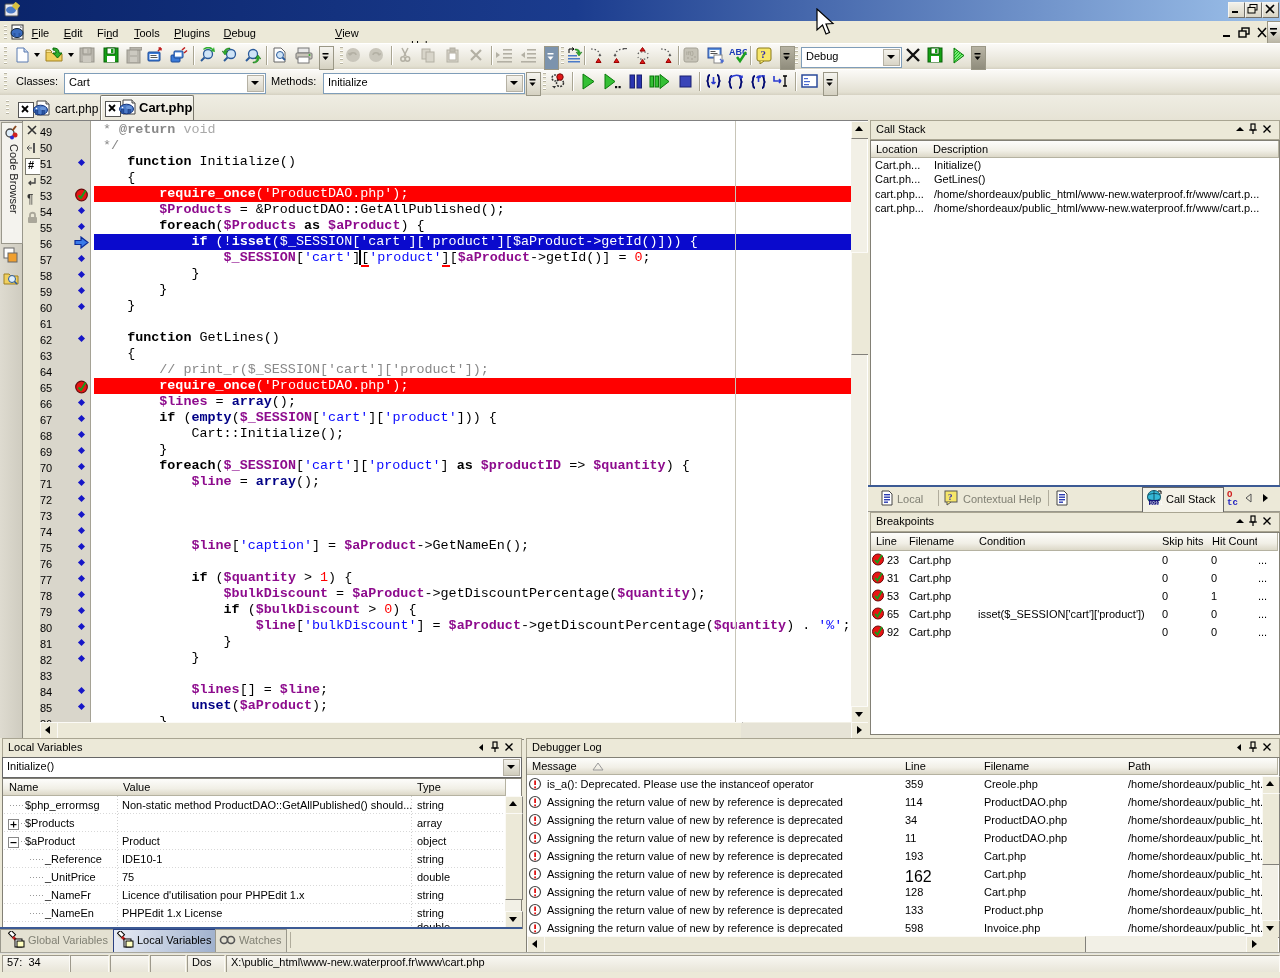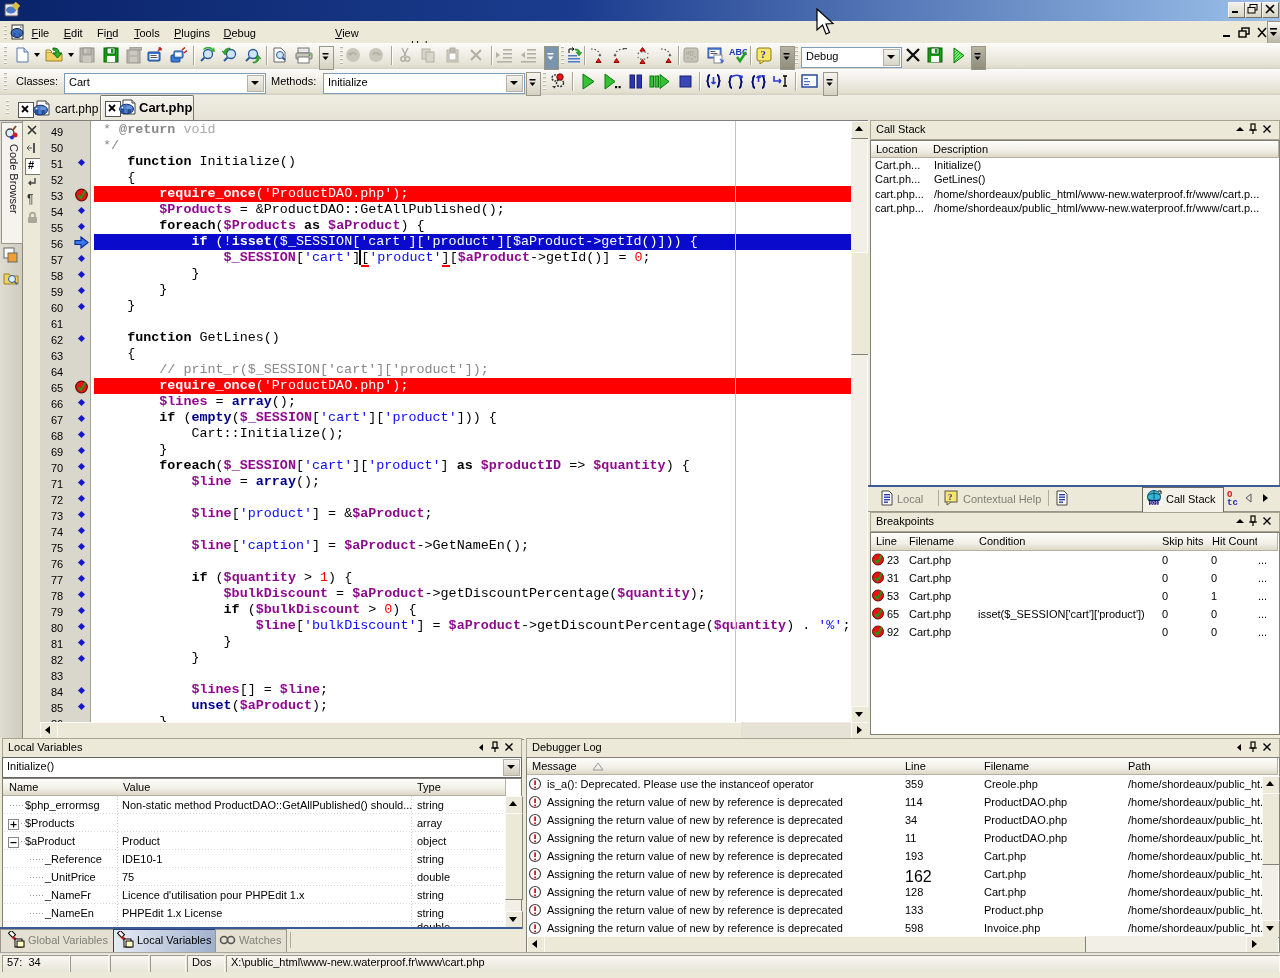--- a/index.html
+++ b/index.html
@@ -11,21 +11,21 @@
 .carr{position:absolute;right:1px;top:1px;bottom:1px;width:15px;background:linear-gradient(#f4f2ec,#d8d4c6);border:1px solid #b5b1a4}
 .carr:after{content:"";position:absolute;left:3px;top:5px;border:4px solid transparent;border-top:4px solid #000}
 .hdr{background:linear-gradient(#fdfdfb 0%,#f1efe6 60%,#dcd8c8 100%);border-right:1px solid #b5b2a1;border-bottom:1px solid #b5b2a1}
 .ptitle{background:#ece9d8;border:1px solid #a9a592;color:#000}
 .scroll{background:#f2f0e6}
 .sthumb{background:#ece9d8;border:1px solid;border-color:#fbfaf6 #82807a #82807a #fbfaf6}
 .sbtn{background:#ece9d8;border:1px solid;border-color:#fbfaf6 #82807a #82807a #fbfaf6;position:absolute}
 .code{font-family:"Liberation Mono",monospace;font-size:13.4px;line-height:16px;white-space:pre}
 .k{font-weight:bold;color:#000}.b{font-weight:bold;color:#000085}.v{font-weight:bold;color:#8d0b8d}
 .s{color:#0909ff}.n{color:#f00}.c{color:#888}.c2{color:#a9a9a9}.w{color:#fff}
-.gn{position:absolute;left:40px;width:34px;text-align:center;font-size:11px;line-height:16px}
+.gn{position:absolute;left:40px;width:34px;text-align:left;font-size:11px;line-height:16px}
 .dot{position:absolute;left:79px;width:5px;height:5px;background:#1616c8;transform:rotate(45deg)}
 .ltab{color:#808074}
 </style></head><body>
 <div id="root">
     <div style="position:absolute;left:0px;top:0px;width:1280px;height:21px;background:linear-gradient(90deg,#0a246a,#1b3c8e 45%,#9dc1ea);"></div>
     <svg style="position:absolute;left:4px;top:2px;" width="16" height="16">
       <rect x="1" y="2" width="13" height="12" rx="1" fill="#e8e8f0" stroke="#555"></rect>
       <ellipse cx="7" cy="8" rx="5" ry="3.5" fill="#4a7ac8"></ellipse>
       <rect x="9" y="1" width="6" height="6" fill="#d8c040" transform="rotate(40 12 4)"></rect>
     </svg>
@@ -531,21 +531,20 @@
         <div class="code" style="position:absolute;left:95px;top:346px">    {</div>
         <div class="code" style="position:absolute;left:95px;top:362px">        <span class="c">// print_r($_SESSION['cart']['product']);</span></div>
         <div style="position:absolute;left:94px;top:378px;width:757px;height:16px;background:#ff0000;"></div>
         <div class="code" style="position:absolute;left:95px;top:378px"><span class="w">        <b>require_once</b>('ProductDAO.php');</span></div>
         <div class="code" style="position:absolute;left:95px;top:394px">        <span class="v">$lines</span> = <span class="b">array</span>();</div>
         <div class="code" style="position:absolute;left:95px;top:410px">        <span class="k">if</span> (<span class="b">empty</span>(<span class="v">$_SESSION</span>[<span class="s">'cart'</span>][<span class="s">'product'</span>])) {</div>
         <div class="code" style="position:absolute;left:95px;top:426px">            Cart::Initialize();</div>
         <div class="code" style="position:absolute;left:95px;top:442px">        }</div>
         <div class="code" style="position:absolute;left:95px;top:458px">        <span class="k">foreach</span>(<span class="v">$_SESSION</span>[<span class="s">'cart'</span>][<span class="s">'product'</span>] <span class="k">as</span> <span class="v">$productID</span> =&gt; <span class="v">$quantity</span>) {</div>
         <div class="code" style="position:absolute;left:95px;top:474px">            <span class="v">$line</span> = <span class="b">array</span>();</div>
-        <div class="code" style="position:absolute;left:95px;top:506px">            <span class="v">$line</span>[<span class="s">'product'</span>] = &amp;<span class="v">$aProduct</span>;</div>
         <div class="code" style="position:absolute;left:95px;top:538px">            <span class="v">$line</span>[<span class="s">'caption'</span>] = <span class="v">$aProduct</span>-&gt;GetNameEn();</div>
         <div class="code" style="position:absolute;left:95px;top:570px">            <span class="k">if</span> (<span class="v">$quantity</span> &gt; <span class="n">1</span>) {</div>
         <div class="code" style="position:absolute;left:95px;top:586px">                <span class="v">$bulkDiscount</span> = <span class="v">$aProduct</span>-&gt;getDiscountPercentage(<span class="v">$quantity</span>);</div>
         <div class="code" style="position:absolute;left:95px;top:602px">                <span class="k">if</span> (<span class="v">$bulkDiscount</span> &gt; <span class="n">0</span>) {</div>
         <div class="code" style="position:absolute;left:95px;top:618px">                    <span class="v">$line</span>[<span class="s">'bulkDiscount'</span>] = <span class="v">$aProduct</span>-&gt;getDiscountPercentage(<span class="v">$quantity</span>) . <span class="s">'%'</span>;</div>
         <div class="code" style="position:absolute;left:95px;top:634px">                }</div>
         <div class="code" style="position:absolute;left:95px;top:650px">            }</div>
         <div class="code" style="position:absolute;left:95px;top:682px">            <span class="v">$lines</span>[] = <span class="v">$line</span>;</div>
         <div class="code" style="position:absolute;left:95px;top:698px">            <span class="b">unset</span>(<span class="v">$aProduct</span>);</div>
       </div>

